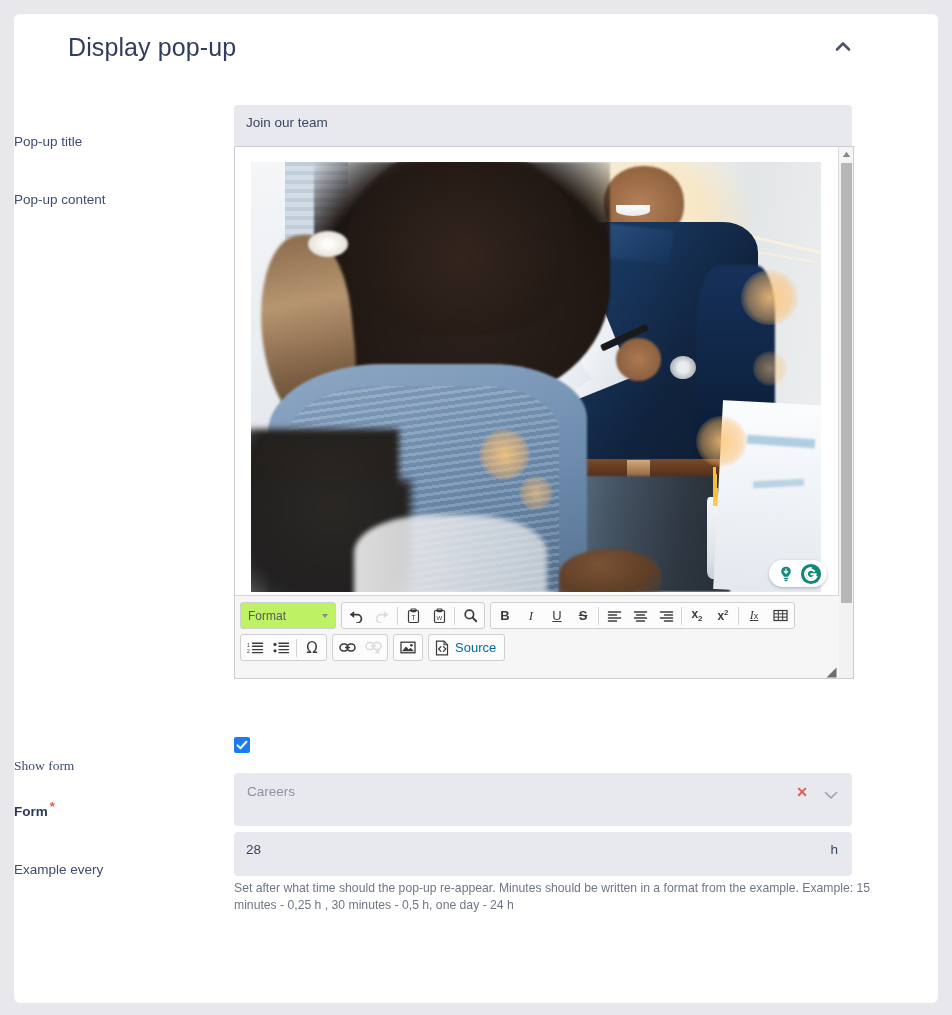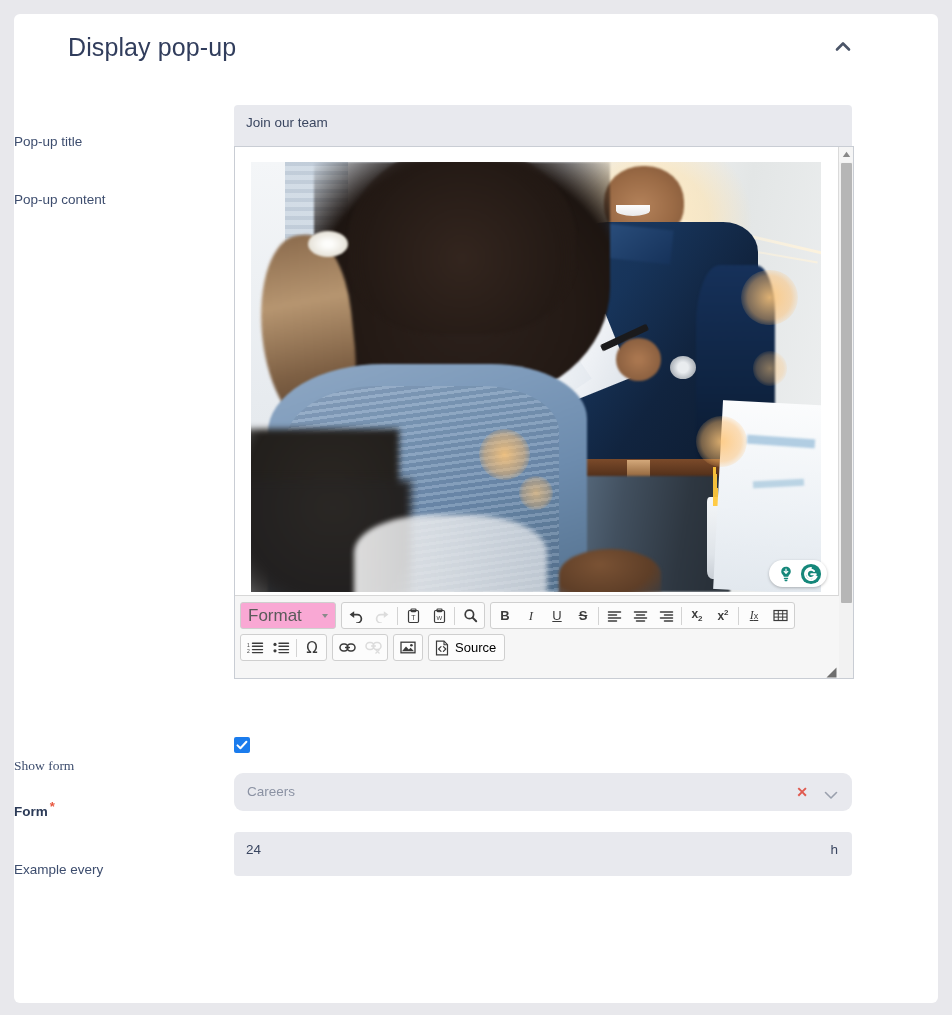--- a/index.html
+++ b/index.html
@@ -413,29 +413,29 @@
     width: 26px; height: 25px;
     display: flex; align-items: center; justify-content: center;
     cursor: pointer;
     color: #3b3b3b;
     font-size: 13px;
   }
   .tb-btn.disabled { opacity: .32; cursor: default; }
   .tb-sep { width:1px; height: 18px; background:#d3d3d3; margin: 0 2px; }
   .tb-format {
     display:flex; align-items:center; justify-content:space-between;
-    border: 1px solid #cfcfcf; border-radius: 3px; background: #f9a8d4;
+    border: 1px solid #cfcfcf; border-radius: 3px; background: #bef264;
     height: 27px; width: 96px; padding: 0 7px; box-sizing: border-box;
-    font-size: 17px; color: #5a5a5a; cursor: pointer;
+    font-size: 12px; color: #5a5a5a; cursor: pointer;
   }
   .tb-source {
     display:flex; align-items:center; gap: 5px;
     border: 1px solid #cfcfcf; border-radius: 3px; background: #fcfcfc;
     height: 27px; padding: 0 8px 0 5px; box-sizing: border-box;
-    font-size: 13px; color: #000000; cursor: pointer;
+    font-size: 13px; color: #0369a1; cursor: pointer;
   }
   .tb-caret {
     width:0;height:0;border-left:3.5px solid transparent;border-right:3.5px solid transparent;
     border-top:4px solid #8a8a8a;
   }
   .resize-grip {
     position: absolute;
     right: 2px;
     bottom: 1px;
     width: 13px; height: 13px;
@@ -459,23 +459,23 @@
     border-radius: 2px;
     cursor: pointer;
   }
   .checkbox svg { display:block; }
 
   
   .select-field {
     position: absolute;
     left: 220px;
     width: 618px;
-    height: 38px;
+    height: 53px;
     background: #e8e9ee;
-    border-radius: 9px;
+    border-radius: 4px;
     box-sizing: border-box;
   }
   .select-value {
     position:absolute; left: 13px; top: 0; height: 38px; line-height: 38px;
     font-size: 13.5px; color: #8b92a3;
   }
   .select-clear {
     position:absolute; right: 44px; top: 10px;
     font-size: 14px; color: #e05a4f; cursor: pointer; font-weight: bold;
     line-height: 18px;
@@ -774,19 +774,20 @@
         <svg width="14" height="9" viewBox="0 0 14 9" aria-hidden="true">
           <path d="M1.5 1.5 L7 7 L12.5 1.5" fill="none" stroke="#9aa0ad" stroke-width="1.6" stroke-linecap="round" stroke-linejoin="round"></path>
         </svg>
       </span>
     </div>
   </div>
 
   <div class="row" style="top:818px;">
     <div class="field-label" style="top:10px;">Example every</div>
     <div style="position:absolute;left:220px;top:0;width:618px;height:36px;">
-      <div class="text-input" style="left:0;top:0;">24</div>
+      <div class="text-input" style="left:0;top:0;">28</div>
       <span class="suffix-unit">h</span>
     </div>
   </div>
 
+  <div class="help-text" style="top:866px;">Set after what time should the pop-up re-appear. Minutes should be written in a format from the example. Example: 15 minutes - 0,25 h , 30 minutes - 0,5 h, one day - 24 h</div>
 
 </div>
 
 </body></html>

